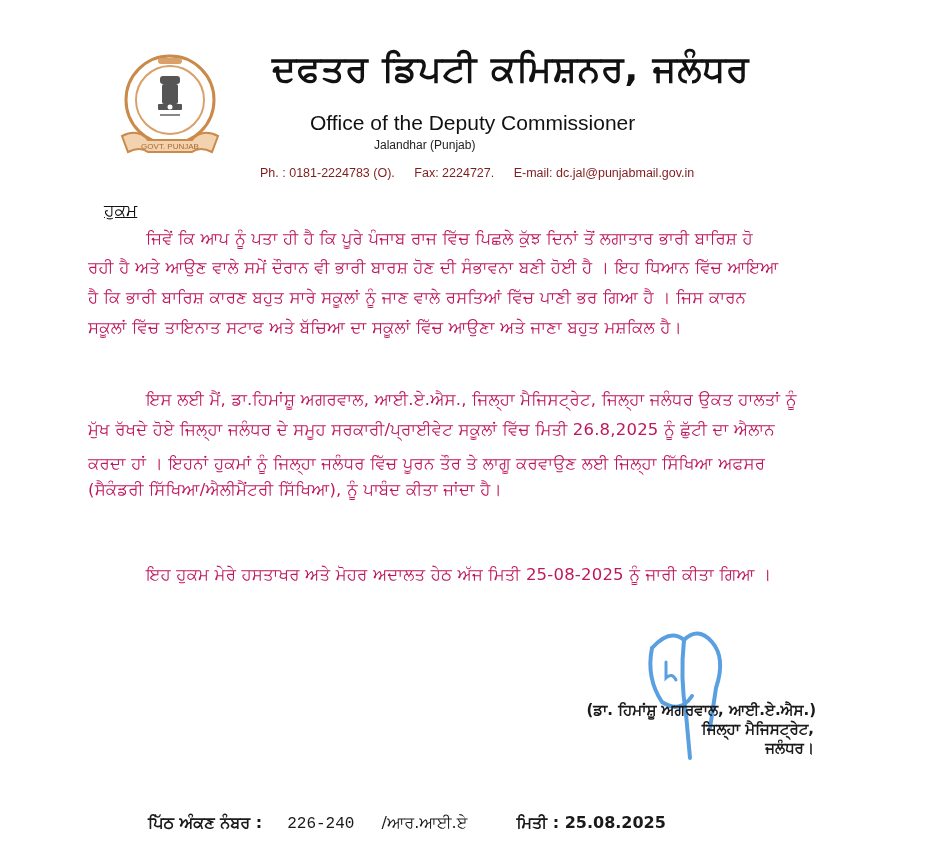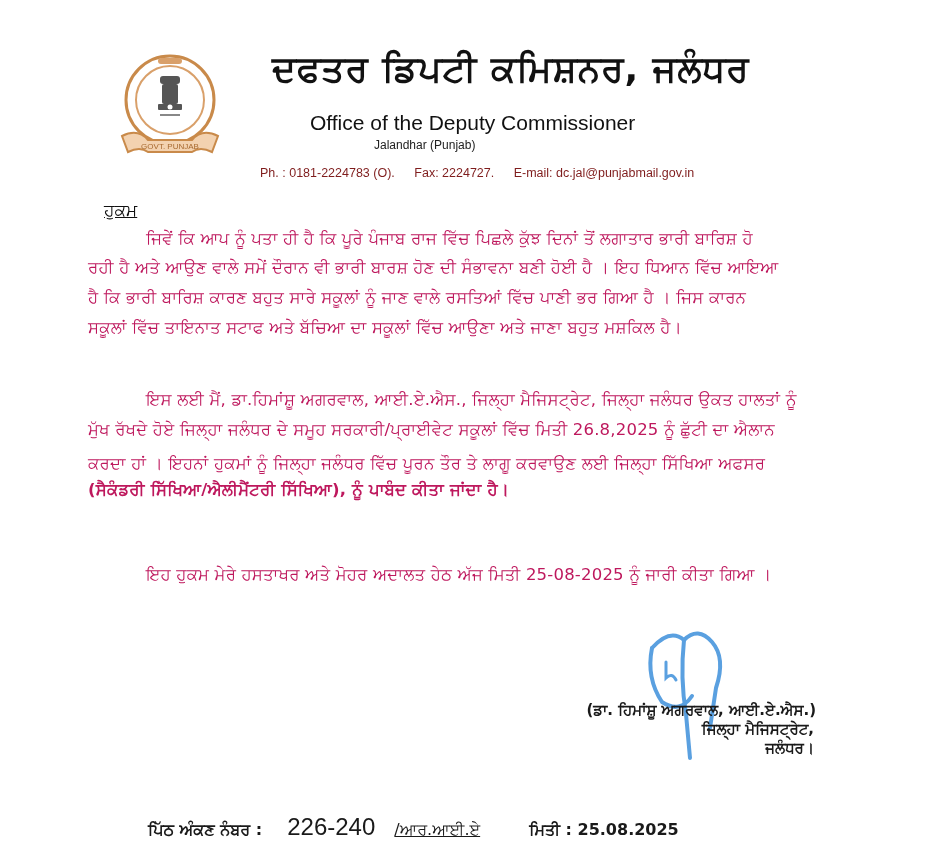--- a/index.html
+++ b/index.html
@@ -11,22 +11,22 @@
   .contact { position: absolute; left: 260px; top: 166px; font-family: "Liberation Sans", sans-serif; font-size: 12.5px; color: #7f1d1d; white-space: nowrap; }
   .contact span { margin-right: 16px; }
   .heading { position: absolute; left: 104px; top: 200px; font-size: 17px; text-decoration: underline; color: #111; }
   .body-line { position: absolute; font-size: 16.5px; color: #be185d; white-space: nowrap; letter-spacing: 0.2px; }
   .signature { position: absolute; left: 640px; top: 618px; width: 100px; height: 150px; }
   .sig-name { position: absolute; right: 112px; top: 701px; font-size: 15px; font-weight: bold; white-space: nowrap; }
   .sig-desig { position: absolute; right: 114px; top: 720px; font-size: 15px; font-weight: bold; white-space: nowrap; }
   .sig-place { position: absolute; right: 114px; top: 739px; font-size: 15px; font-weight: bold; white-space: nowrap; text-align: center; }
   .footer { position: absolute; left: 148px; top: 813px; font-size: 16px; white-space: nowrap; }
   .footer .lbl { font-weight: bold; }
-  .footer .num { font-family: Liberation Sans, sans-serif; font-size: 24px; margin-left: 20px; margin-top: 27px; }
-  .footer .suffix { margin-left: 14px; text-decoration: underline; }
+  .footer .num { font-family: Liberation Mono, monospace; font-size: 16px; margin-left: 20px; margin-top: 27px; }
+  .footer .suffix { margin-left: 22px; }
   .footer .date { font-weight: bold; margin-left: 44px; }
 </style>
 </head>
 <body>
 
 <svg class="emblem" viewBox="0 0 124 112">
   <ellipse cx="62" cy="48" rx="44" ry="44" fill="none" stroke="#c98a4a" stroke-width="3"></ellipse>
   <ellipse cx="62" cy="48" rx="34" ry="34" fill="none" stroke="#d9a06a" stroke-width="2"></ellipse>
   <rect x="50" y="6" width="24" height="6" rx="3" fill="#d9a06a"></rect>
   <g fill="#555">
@@ -52,21 +52,21 @@
 <div class="heading">ਹੁਕਮ</div>
 
 <div class="body-line" style="left:146px; top:229px;">ਜਿਵੇਂ ਕਿ ਆਪ ਨੂੰ ਪਤਾ ਹੀ ਹੈ ਕਿ ਪੂਰੇ ਪੰਜਾਬ ਰਾਜ ਵਿੱਚ ਪਿਛਲੇ ਕੁੱਝ ਦਿਨਾਂ ਤੋਂ ਲਗਾਤਾਰ ਭਾਰੀ ਬਾਰਿਸ਼ ਹੋ</div>
 <div class="body-line" style="left:88px; top:258px;">ਰਹੀ ਹੈ ਅਤੇ ਆਉਣ ਵਾਲੇ ਸਮੇਂ ਦੌਰਾਨ ਵੀ ਭਾਰੀ ਬਾਰਸ਼ ਹੋਣ ਦੀ ਸੰਭਾਵਨਾ ਬਣੀ ਹੋਈ ਹੈ । ਇਹ ਧਿਆਨ ਵਿੱਚ ਆਇਆ</div>
 <div class="body-line" style="left:88px; top:288px;">ਹੈ ਕਿ ਭਾਰੀ ਬਾਰਿਸ਼ ਕਾਰਣ ਬਹੁਤ ਸਾਰੇ ਸਕੂਲਾਂ ਨੂੰ ਜਾਣ ਵਾਲੇ ਰਸਤਿਆਂ ਵਿੱਚ ਪਾਣੀ ਭਰ ਗਿਆ  ਹੈ । ਜਿਸ ਕਾਰਨ</div>
 <div class="body-line" style="left:88px; top:318px;">ਸਕੂਲਾਂ ਵਿੱਚ ਤਾਇਨਾਤ ਸਟਾਫ ਅਤੇ ਬੱਚਿਆ ਦਾ ਸਕੂਲਾਂ ਵਿੱਚ ਆਉਣਾ ਅਤੇ ਜਾਣਾ ਬਹੁਤ ਮਸ਼ਕਿਲ ਹੈ।</div>
 
 <div class="body-line" style="left:146px; top:390px;">ਇਸ ਲਈ ਮੈਂ, ਡਾ.ਹਿਮਾਂਸ਼ੂ ਅਗਰਵਾਲ, ਆਈ.ਏ.ਐਸ., ਜਿਲ੍ਹਾ ਮੈਜਿਸਟ੍ਰੇਟ, ਜਿਲ੍ਹਾ ਜਲੰਧਰ ਉਕਤ ਹਾਲਤਾਂ ਨੂੰ</div>
 <div class="body-line" style="left:88px; top:420px;">ਮੁੱਖ ਰੱਖਦੇ ਹੋਏ ਜਿਲ੍ਹਾ ਜਲੰਧਰ ਦੇ ਸਮੂਹ ਸਰਕਾਰੀ/ਪ੍ਰਾਈਵੇਟ ਸਕੂਲਾਂ ਵਿੱਚ ਮਿਤੀ 26.8,2025 ਨੂੰ ਛੁੱਟੀ ਦਾ ਐਲਾਨ</div>
 <div class="body-line" style="left:88px; top:454px;text-align:right;">ਕਰਦਾ ਹਾਂ । ਇਹਨਾਂ ਹੁਕਮਾਂ ਨੂੰ ਜਿਲ੍ਹਾ ਜਲੰਧਰ ਵਿੱਚ ਪੂਰਨ ਤੌਰ ਤੇ ਲਾਗੂ ਕਰਵਾਉਣ ਲਈ ਜਿਲ੍ਹਾ ਸਿੱਖਿਆ ਅਫਸਰ</div>
-<div class="body-line" style="left:88px; top:480px;font-weight:bold;">(ਸੈਕੰਡਰੀ ਸਿੱਖਿਆ/ਐਲੀਮੈਂਟਰੀ ਸਿੱਖਿਆ), ਨੂੰ  ਪਾਬੰਦ ਕੀਤਾ ਜਾਂਦਾ ਹੈ।</div>
+<div class="body-line" style="left:88px; top:480px;">(ਸੈਕੰਡਰੀ ਸਿੱਖਿਆ/ਐਲੀਮੈਂਟਰੀ ਸਿੱਖਿਆ), ਨੂੰ  ਪਾਬੰਦ ਕੀਤਾ ਜਾਂਦਾ ਹੈ।</div>
 
 <div class="body-line" style="left:146px; top:565px;">ਇਹ ਹੁਕਮ ਮੇਰੇ ਹਸਤਾਖਰ ਅਤੇ ਮੋਹਰ ਅਦਾਲਤ ਹੇਠ ਅੱਜ ਮਿਤੀ 25-08-2025 ਨੂੰ ਜਾਰੀ ਕੀਤਾ ਗਿਆ ।</div>
 
 <svg class="signature" viewBox="0 0 100 150">
   <path d="M12 30 Q30 10 44 22 Q58 8 72 24 Q86 40 76 70 L70 110" fill="none" stroke="#5aa0e0" stroke-width="4" stroke-linecap="round"></path>
   <path d="M12 30 Q6 60 22 84 Q40 96 52 78" fill="none" stroke="#5aa0e0" stroke-width="4" stroke-linecap="round"></path>
   <path d="M26 44 L26 60 Q32 54 36 62" fill="none" stroke="#5aa0e0" stroke-width="3" stroke-linecap="round"></path>
   <path d="M44 22 Q40 60 46 96 L50 140" fill="none" stroke="#5aa0e0" stroke-width="4" stroke-linecap="round"></path>
 </svg>
 <div class="sig-name">(ਡਾ. ਹਿਮਾਂਸ਼ੂ ਅਗਰਵਾਲ, ਆਈ.ਏ.ਐਸ.)</div>

